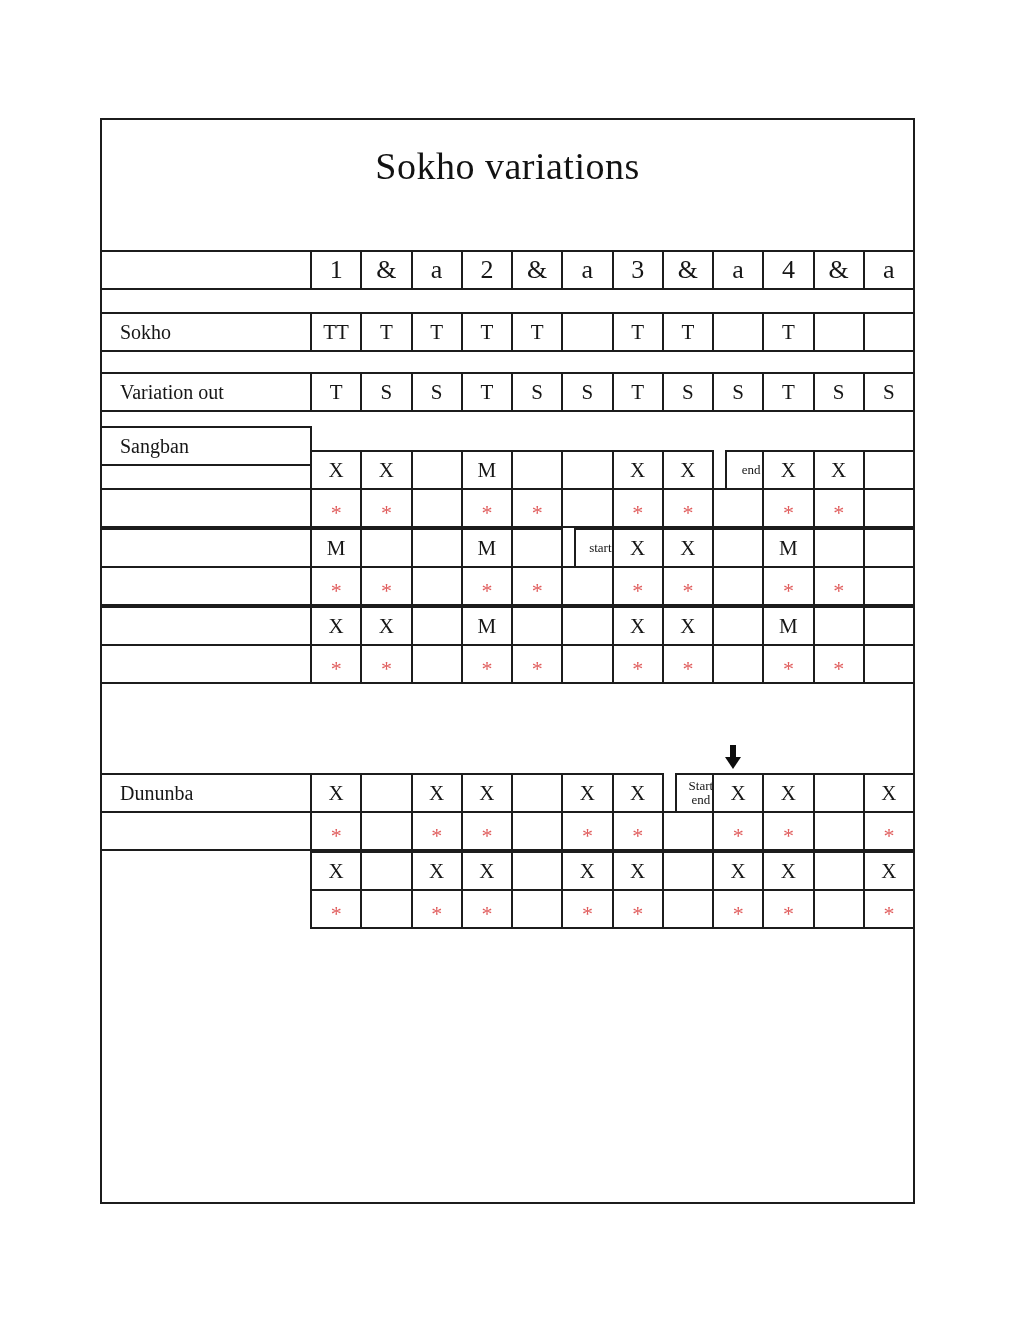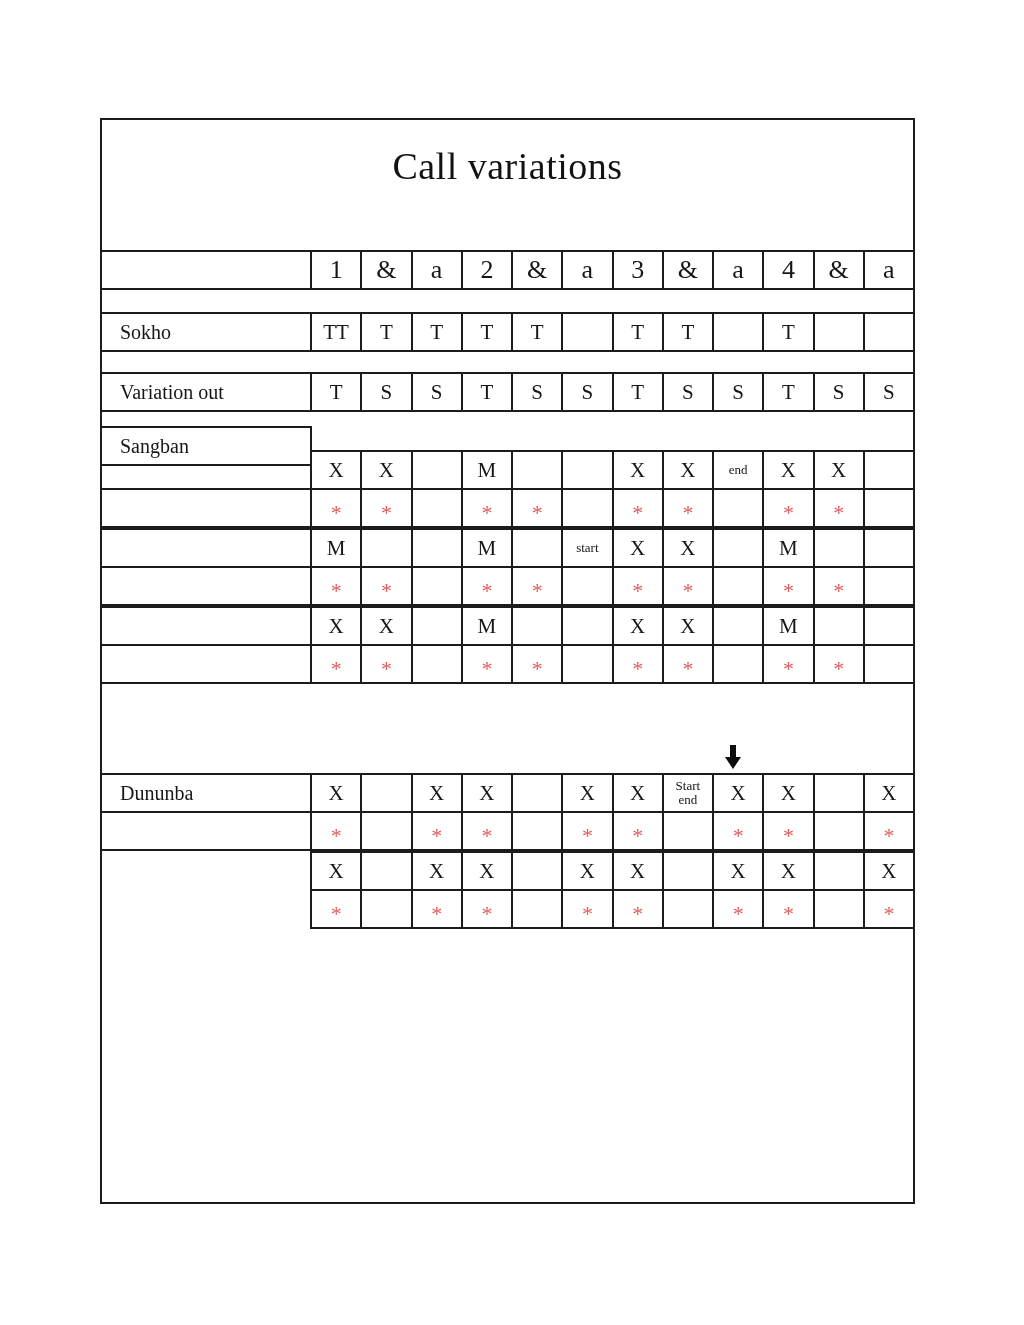--- a/index.html
+++ b/index.html
@@ -46,20 +46,21 @@
     justify-content:flex-start;
     padding-left:18px;
     font-size:20px;
   }
   .cell.hdr{font-size:26px;}
   .cell.small{
     font-size:13px;
     white-space:pre-line;
     text-align:center;
     line-height:1.1;
+    margin-left:13px;
   }
   .cell.ast{
     font-size:22px;
   }
   .cell.ast .glyph{
     transform:translateY(5px);
   }
   .down-arrow{
     position:absolute;
     left:725px;top:745px;
@@ -76,21 +77,21 @@
     border-left:8px solid transparent;
     border-right:8px solid transparent;
     border-top:12px solid #0d0d0d;
   }
 </style>
 </head>
 <body>
 
 <div class="outer-box"></div>
 
-<div class="doc-title">Call variations</div>
+<div class="doc-title">Sokho variations</div>
 
 <div id="rows-container">
     <div>
       <div class="cell lbl" style="left: 100px; top: 250px; width: 212px; height: 40px;"></div>
       <div class="cell hdr" style="left: 310px; top: 250px; width: 52.25px; height: 40px;">
         <span class="glyph">1</span>
       </div>
       <div class="cell hdr" style="left: 360.25px; top: 250px; width: 52.25px; height: 40px;">
         <span class="glyph">&amp;</span>
       </div>

